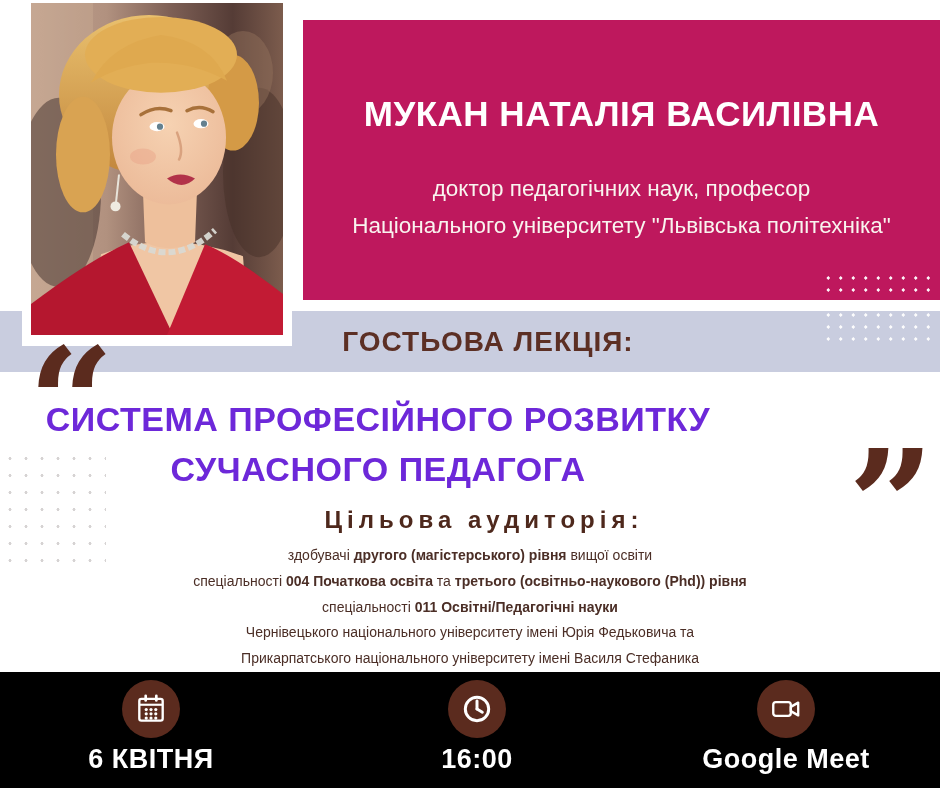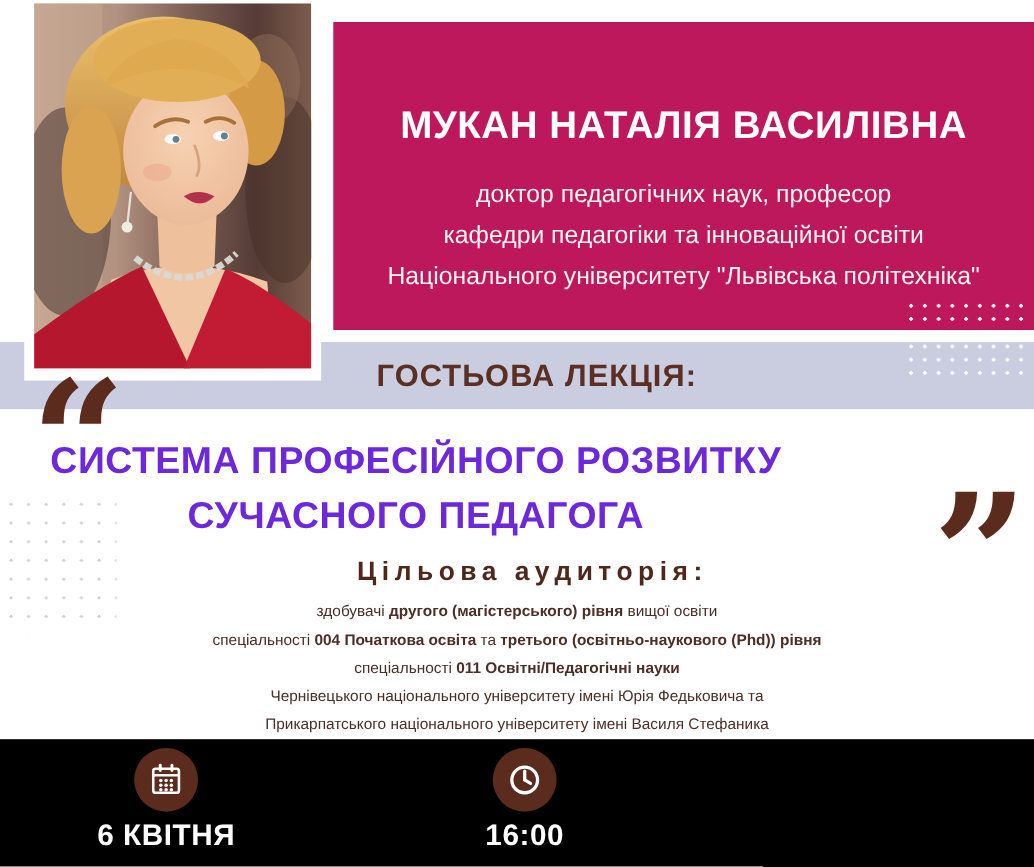--- a/index.html
+++ b/index.html
@@ -6,21 +6,21 @@
   .poster{
     position:relative;width:940px;height:788px;overflow:hidden;background:#ffffff;
     font-family:"Liberation Sans", sans-serif;
   }
   
   .brown-panel{
     position:absolute;left:303px;top:20px;width:637px;height:280px;
     background:#be185d;text-align:center;color:#fff;
   }
   .speaker-name{margin-top:74px;font-size:35px;font-weight:700;letter-spacing:.5px;color:#ffffff;}
-  .speaker-creds{margin-top:24px;font-size:22.5px;line-height:37px;font-weight:400;color:#f9f4ef;}
+  .speaker-creds{margin-top:36px;font-size:22.5px;line-height:37px;font-weight:400;color:#f9f4ef;}
   
   .photo-frame{
     position:absolute;left:22px;top:0;width:270px;height:346px;background:#ffffff;
     box-sizing:border-box;padding:3px 9px 11px 9px;z-index:5;
   }
   .photo-frame svg{display:block;width:252px;height:332px;}
   
   .kicker-band{
     position:absolute;left:0;top:311px;width:940px;height:61px;background:#c9cddf;
   }
@@ -78,21 +78,20 @@
 </style>
 </head>
 <body>
 
 <div class="poster">
 
   <div class="brown-panel">
     <div class="speaker-name">МУКАН НАТАЛІЯ ВАСИЛІВНА</div>
     <div class="speaker-creds">
       <div>доктор педагогічних наук, професор</div>
-      <div>кафедри педагогіки та інноваційної освіти</div>
       <div>Національного університету "Львівська політехніка"</div>
     </div>
   </div>
 
   <div class="dots-white dots-tr-brown"></div>
 
   <div class="kicker-band">
     <div class="kicker-text">ГОСТЬОВА ЛЕКЦІЯ:</div>
   </div>
   <div class="dots-white dots-tr-lav"></div>
@@ -191,15 +190,24 @@
     <div class="f-item f-item-time">
       <div class="f-circle">
         <svg viewBox="0 0 32 32">
           <circle cx="16" cy="16" r="11" fill="none" stroke="#ffffff" stroke-width="2.8"></circle>
           <line x1="16" y1="16" x2="16" y2="8.5" stroke="#ffffff" stroke-width="2.8" stroke-linecap="round"></line>
           <line x1="16" y1="16" x2="21" y2="19" stroke="#ffffff" stroke-width="2.8" stroke-linecap="round"></line>
         </svg>
       </div>
       <div class="f-label">16:00</div>
     </div>
+    <div class="f-item f-item-meet">
+      <div class="f-circle">
+        <svg viewBox="0 0 32 32">
+          <rect x="4" y="9.5" width="16.5" height="13" rx="2.5" fill="none" stroke="#ffffff" stroke-width="2.2"></rect>
+          <polygon points="20.5,14 27.5,10 27.5,22 20.5,18" fill="none" stroke="#ffffff" stroke-width="2.2" stroke-linejoin="round"></polygon>
+        </svg>
+      </div>
+      <div class="f-label">Google Meet</div>
+    </div>
   </div>
 
 </div>
 
 </body></html>

